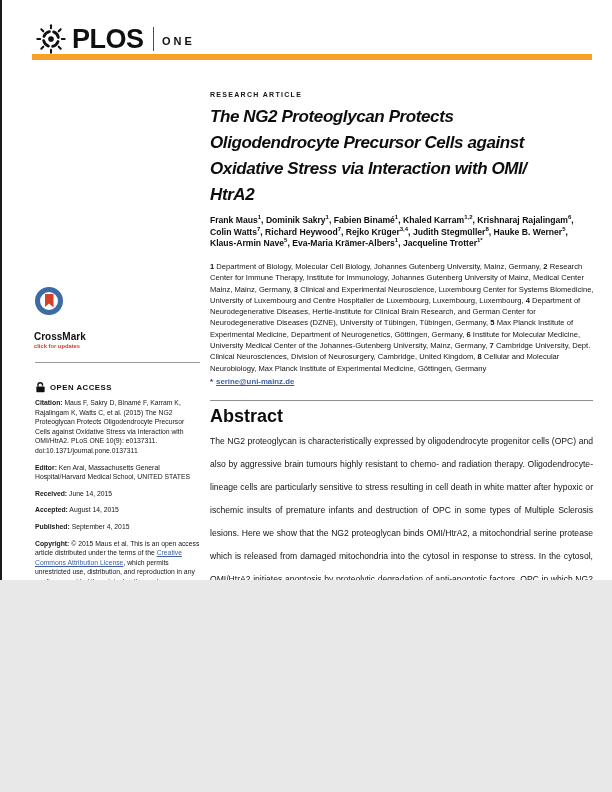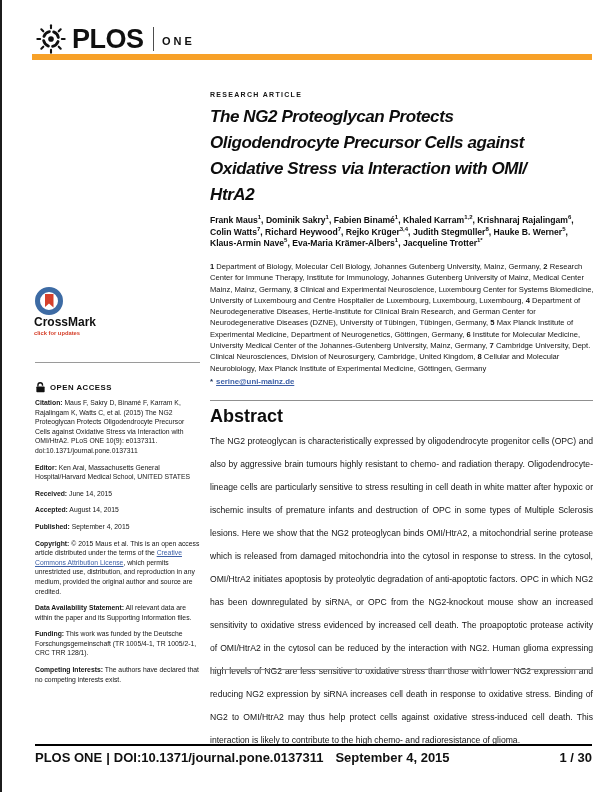--- a/index.html
+++ b/index.html
@@ -6,21 +6,21 @@
     --accent:#F7A128;
     --link:#3C5FA6;
     --cm-blue:#3D6BA4;
     --cm-red:#D5402B;
     --rule-gray:#8f8f8f;
     --ink:#111111;
   }
   html,body{margin:0;padding:0;background:#e8e8e8;}
   .page{
     position:relative;
-    width:612px;height:792px;
+    width:612px;height:580px;
     background:#ffffff;
     margin:0 auto;
     overflow:hidden;
     font-family:"Liberation Sans",sans-serif;
     color:var(--ink);
   }
   .edge-left{position:absolute;left:0;top:0;width:2px;height:792px;background:#1c1c1c;}
 
   
   .logo{position:absolute;left:35px;top:22px;display:flex;align-items:center;height:34px;}
@@ -44,21 +44,21 @@
   .abs-rule-top{left:210px;top:400px;width:383px;}
   .abs-rule-bottom{left:210px;top:669px;width:383px;}
   .abstract-heading{position:absolute;left:210px;top:406px;font-size:18px;font-weight:bold;color:#0d0d0d;}
   .abstract-text{position:absolute;left:210px;top:430px;width:383px;font-size:8.6px;line-height:23px;text-align:justify;color:#141414;}
 
   
   .crossmark{position:absolute;left:34px;top:287px;width:90px;cursor:pointer;}
   .cm-circle{width:28px;height:28px;border-radius:50%;background:#fff;border:5px solid var(--cm-blue);box-sizing:border-box;position:relative;margin-left:1px;}
   .cm-bookmark{position:absolute;left:4.5px;top:1.5px;width:9px;height:14px;background:var(--cm-red);
     clip-path:polygon(0 0,100% 0,100% 100%,50% 72%,0 100%);}
-  .cm-label{font-size:12px;font-weight:bold;margin-top:0;color:#101010;}
+  .cm-label{font-size:10px;font-weight:bold;margin-top:16px;color:#101010;}
   .cm-sub{font-size:5.8px;font-weight:bold;color:var(--cm-red);margin-top:1px;}
   .side-rule{left:35px;top:362px;width:165px;background:#9a9a9a;}
   .open-access{position:absolute;left:35px;top:381px;display:flex;align-items:center;gap:4px;}
   .open-access .oa-label{font-size:7.8px;font-weight:bold;letter-spacing:0.5px;color:#101010;}
   .side-notes{position:absolute;left:35px;top:398px;width:166px;font-size:6.8px;line-height:9.6px;color:#161616;}
   .side-notes p{margin:0 0 7px 0;}
   .side-notes b{font-weight:bold;}
   .side-link{color:var(--link);text-decoration:underline;cursor:pointer;}
 
   

